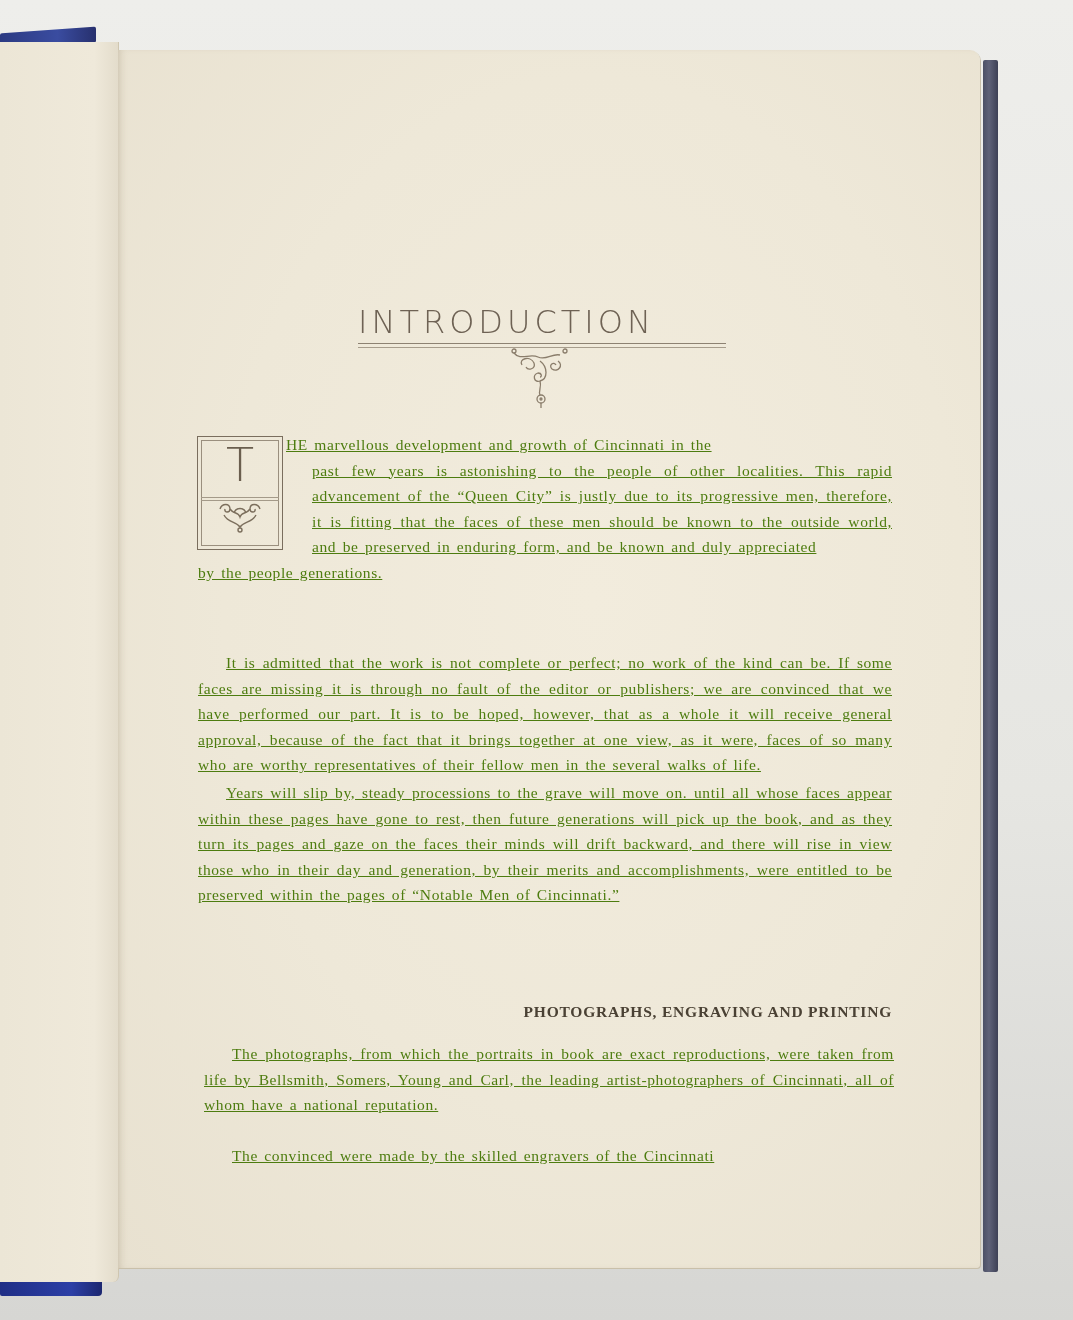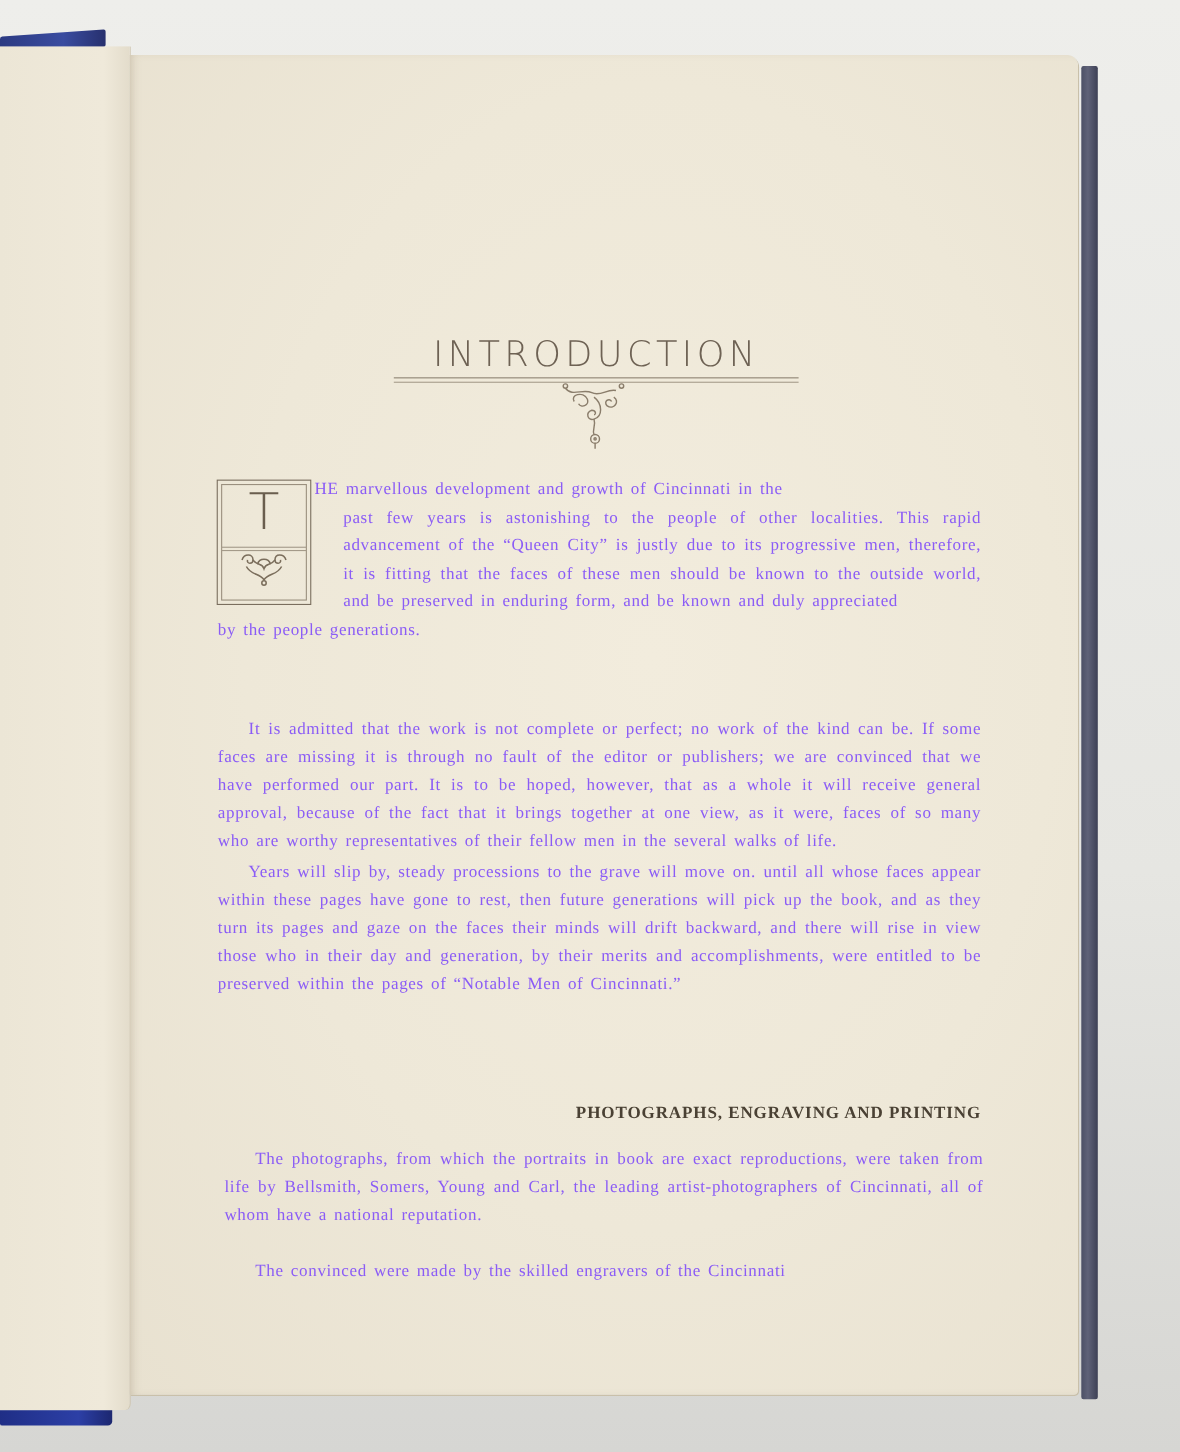--- a/index.html
+++ b/index.html
@@ -30,36 +30,36 @@
       border-radius: 2px;
     }
     .right-page {
       position: absolute; left: 118px; top: 50px; width: 862px; height: 1218px;
       background:
         radial-gradient(ellipse at 55% 45%, #f2ecdd 0%, #eee8d8 55%, #e8e1d0 100%);
       border-radius: 0 10px 4px 0;
       box-shadow: inset 6px 0 10px -6px rgba(120,100,70,0.35), 1px 1px 0 #c9c0aa;
     }
     .title-block {
-      position: absolute; left: 358px; top: 302px; width: 368px; text-align: center;
+      position: absolute; left: 358px; top: 302px; width: 368px; text-align: left;
     }
     .title {
       font-family: "DejaVu Sans", "Liberation Sans", sans-serif;
       font-weight: 200; font-size: 32px; letter-spacing: 4px; color: #6e6254;
       line-height: 40px; font-stretch: expanded;
     }
     .title-rule {
       margin-top: 1px; height: 3px; border-top: 1px solid #8d8272; border-bottom: 1px solid #a79d8c;
     }
     .ornament { position: absolute; left: 508px; top: 347px; width: 66px; height: 62px; }
 
     .body-text {
-      position: absolute; left: 198px; width: 694px; color: #8b5cf6;
+      position: absolute; left: 198px; width: 694px; color: #4d7c0f;
       font-size: 15.5px; line-height: 25.6px; text-align: justify;
-      letter-spacing: 0.6px; word-spacing: 2px;
+      letter-spacing: 0.6px; word-spacing: 2px; text-decoration: underline;
     }
     .body-text p { margin: 0; }
     .indent { text-indent: 28px; }
 
     .dropcap {
       position: absolute; left: 197px; top: 436px; width: 86px; height: 114px;
       border: 1.5px solid #7a6e5e; box-sizing: border-box;
     }
     .dropcap-inner {
       position: absolute; left: 3px; top: 3px; right: 3px; bottom: 3px;

